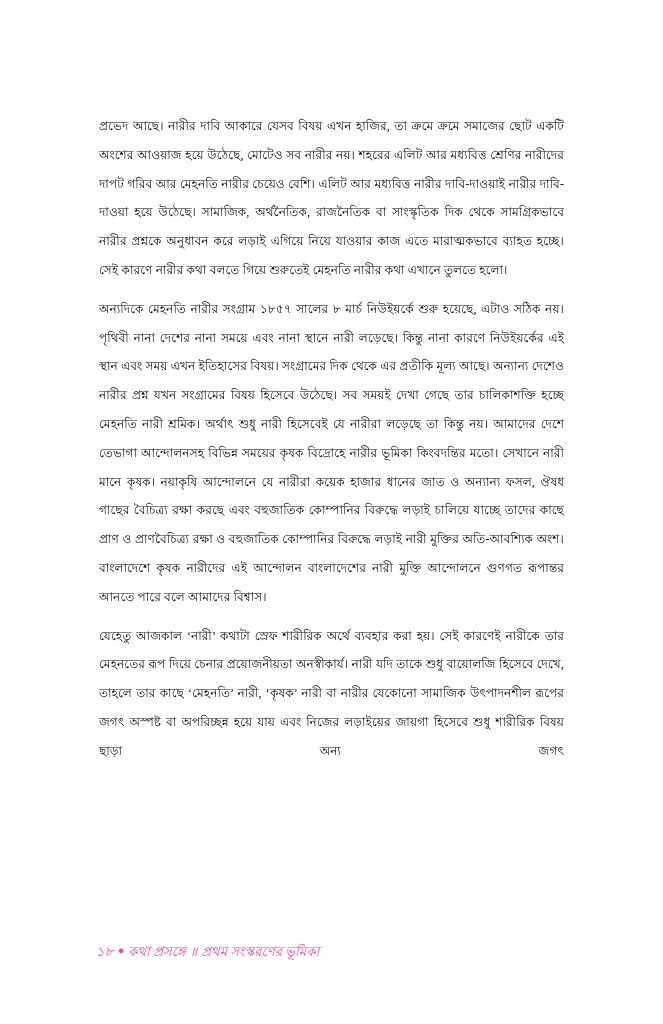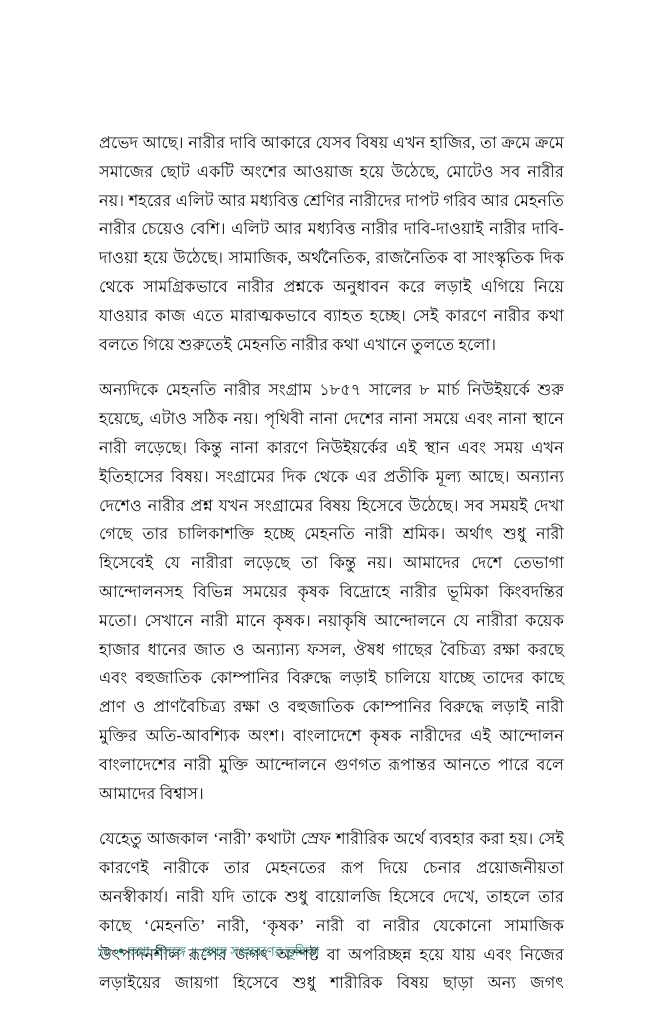--- a/index.html
+++ b/index.html
@@ -28,25 +28,25 @@
   }
 
   #text-column {
     position: absolute;
     left: 99px;
     top: 112px;
     width: 465px;
   }
 
   .para {
-    margin: 17px 0 10px 0;
+    margin: 0 0 10px 0;
     padding: 0;
     text-align: justify;
     text-justify: inter-word;
-    font-size: 16px;
+    font-size: 12px;
     line-height: 28.8px;
     letter-spacing: 0.01em;
     word-spacing: 0.01em;
     color: #0a0a0a;
     hyphens: none;
   }
   .para:last-of-type {
     margin-bottom: 0;
   }
 
@@ -55,22 +55,23 @@
     text-align-last: justify;
   }
 
   #footer {
     position: absolute;
     left: 96px;
     top: 941px;
     width: 465px;
     font-size: 13.2px;
     line-height: 18px;
-    color: #0f766e;
+    color: #ec4899;
     white-space: nowrap;
+    font-style: italic;
   }
   #footer .sep-bullet {
     padding: 0 4px;
     font-size: 11px;
     vertical-align: 2px;
   }
   #footer .sep-dbar {
     padding: 0 4px;
   }
   #footer .folio {

